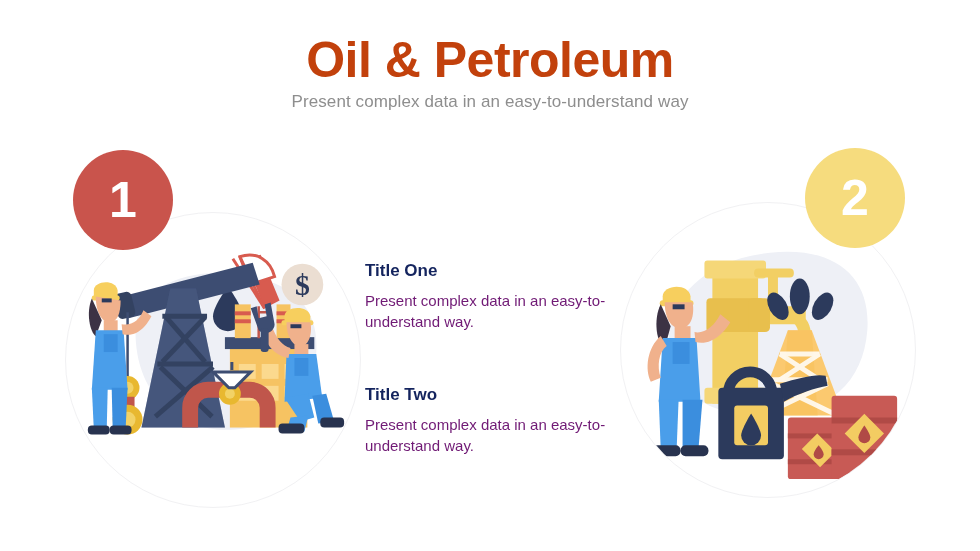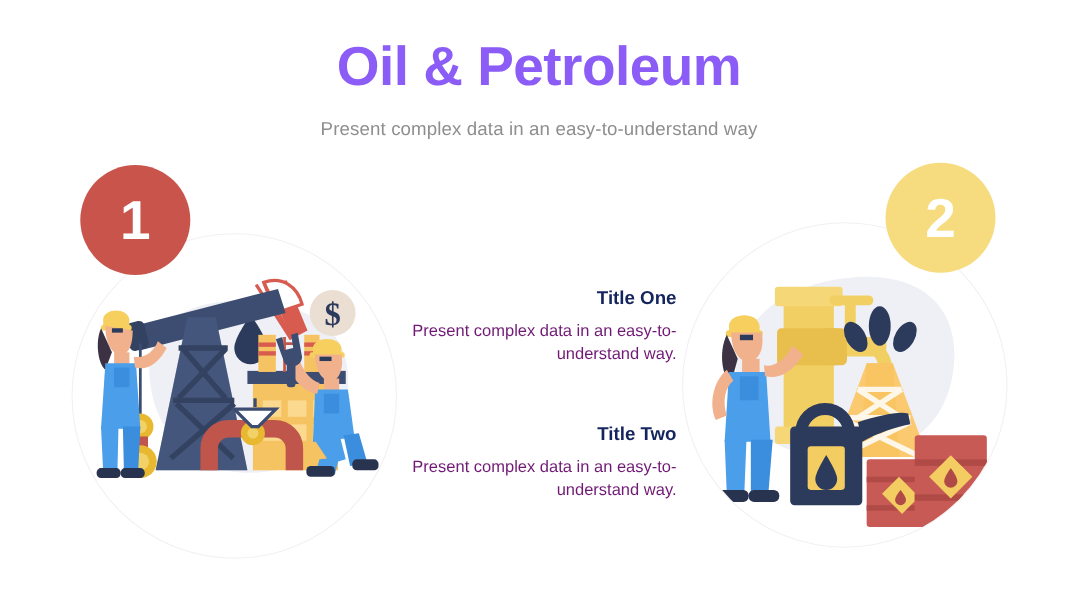--- a/index.html
+++ b/index.html
@@ -17,26 +17,26 @@
 
   
   .header {
     position: absolute;
     top: 34px; left: 0; width: 980px;
     text-align: center;
   }
   .slide-title {
     font-size: 50px;
     font-weight: bold;
-    color: #8b5cf6;
+    color: #c2410c;
     letter-spacing: -0.5px;
     line-height: 1.05;
   }
   .slide-subtitle {
-    margin-top: 21px;
+    margin-top: 5px;
     font-size: 17px;
     color: #8e8e8e;
     letter-spacing: 0.1px;
   }
 
   
   .column {
     position: absolute;
     width: 296px; height: 296px;
     border-radius: 50%;
@@ -68,21 +68,21 @@
     line-height: 1;
   }
   .badge-1 { left: 73px;  top: 150px; background: #c9544c; }
   .badge-2 { left: 805px; top: 148px; background: #f6dc7e; }
 
   
   .text-block {
     position: absolute;
     width: 250px;
     left: 365px;
-    text-align: right;
+    text-align: left;
   }
   .text-block-1 { top: 261px; }
   .text-block-2 { top: 385px; }
   .block-title {
     font-size: 17px;
     font-weight: bold;
     color: #14245e;
     margin-bottom: 9px;
   }
   .block-body {

